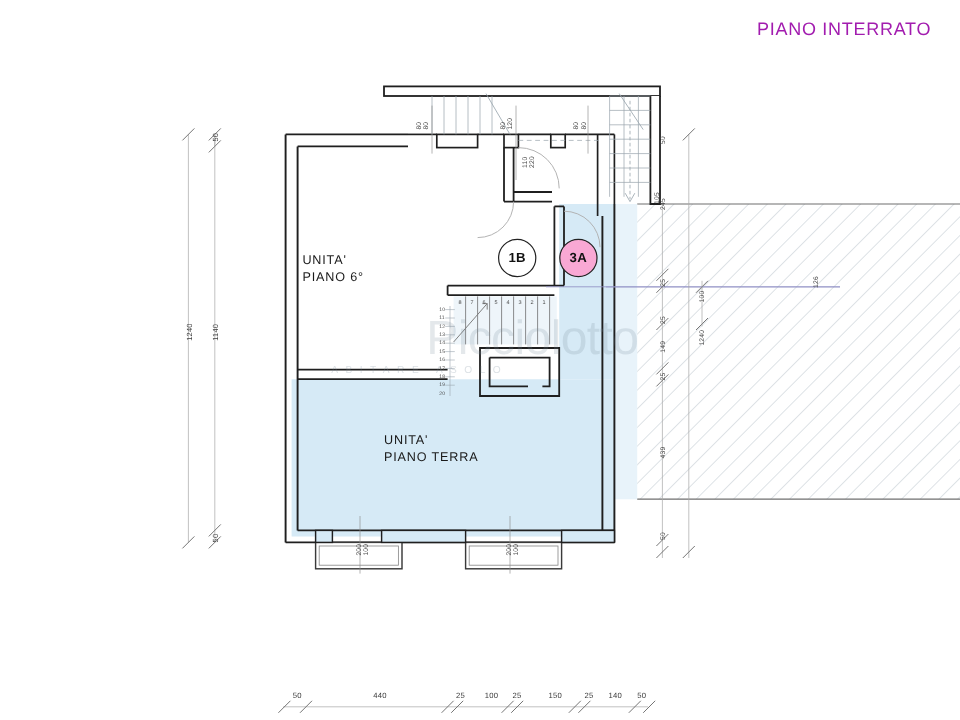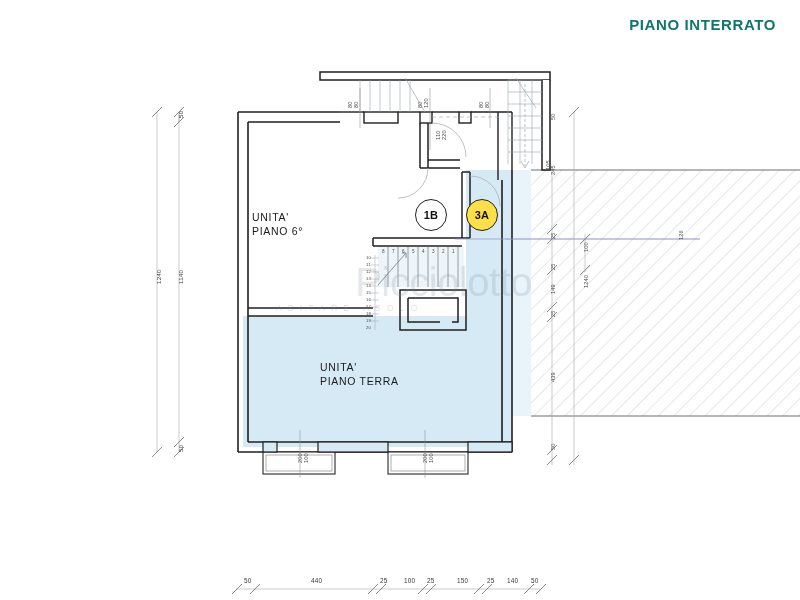--- a/index.html
+++ b/index.html
@@ -23,23 +23,23 @@
     width: 800px;
     height: 600px;
   }
 
   
   #sheet-title {
     position: absolute;
     right: 24px;
     top: 16px;
     font-size: 15px;
-    font-weight: bold;
+    font-weight: normal;
     letter-spacing: 0.6px;
-    color: #0f766e;
+    color: #a21caf;
     white-space: nowrap;
   }
 
   
   #drawing {
     position: absolute;
     left: 0; top: 0;
     width: 800px;
     height: 600px;
   }
@@ -74,21 +74,21 @@
     background: transparent;
     font-size: 11px;
     font-weight: bold;
     color: #111;
     display: flex;
     align-items: center;
     justify-content: center;
     letter-spacing: 0.3px;
   }
   #marker-3b { left: 415px; top: 199px; }
-  #marker-3a { left: 466px; top: 199px; background: #fde047; }
+  #marker-3a { left: 466px; top: 199px; background: #f9a8d4; }
 
   
   .dim {
     position: absolute;
     font-size: 5.6px;
     color: #4a4a4a;
     white-space: nowrap;
     letter-spacing: 0.2px;
     font-family: "Liberation Sans", sans-serif;
   }

